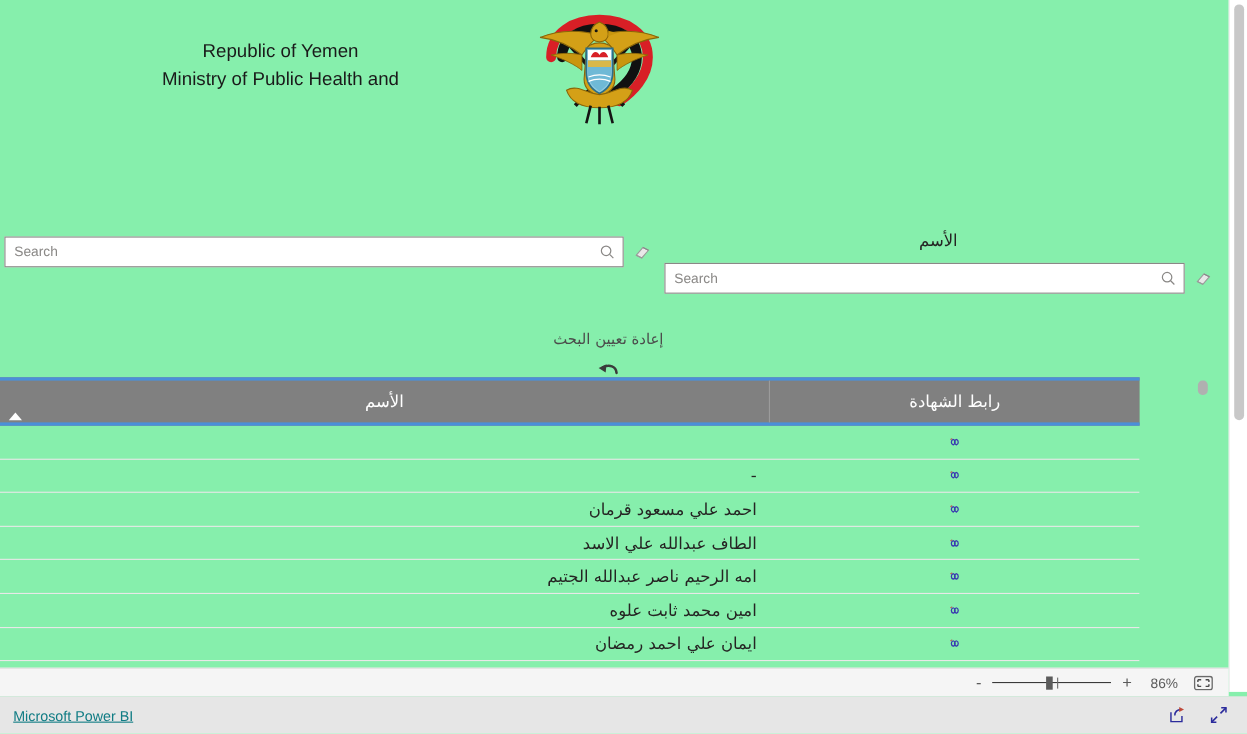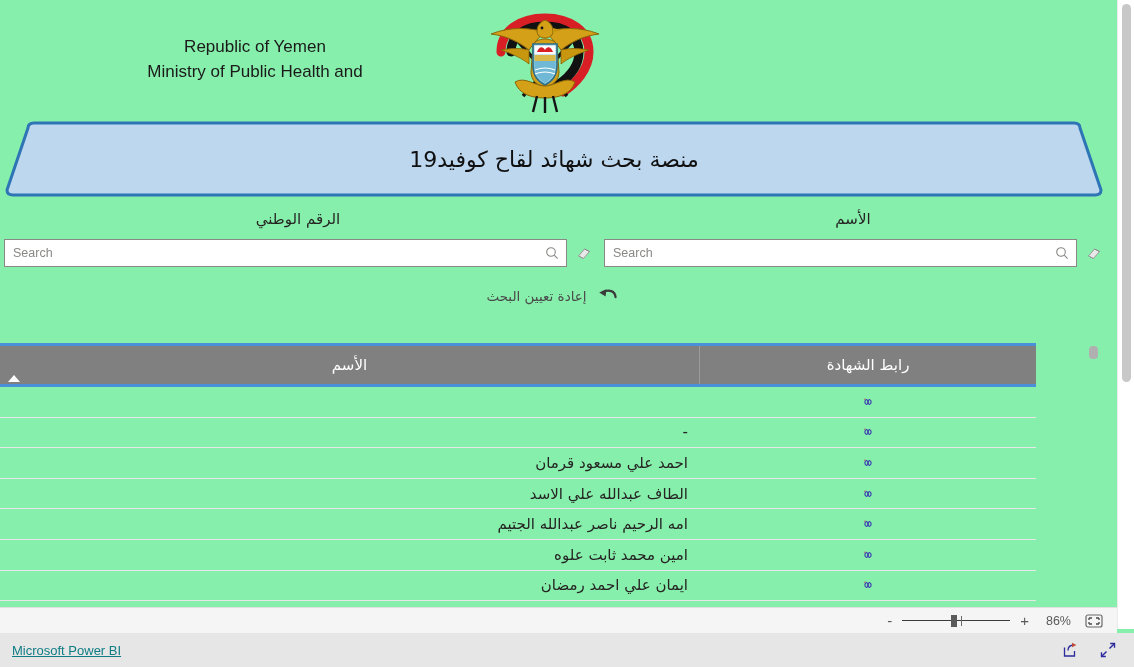--- a/index.html
+++ b/index.html
@@ -140,27 +140,28 @@
     flex: 0 0 17px;
     display: flex;
     align-items: center;
     justify-content: center;
     cursor: pointer;
   }
 
   
   .reset-row {
     position: absolute;
-    left: 0; top: 284px;
+    left: 0; top: 301px;
     width: 1106px;
     display: flex;
     align-items: center;
     justify-content: center;
     gap: 9px;
     cursor: pointer;
+    flex-direction: column;
   }
   .reset-label {
     direction: rtl;
     font-family: "DejaVu Sans", sans-serif;
     font-size: 13.5px;
     color: #4b4b4b;
   }
   .reset-icon { width: 24px; height: 24px; }
 
   
@@ -388,31 +389,24 @@
         <path d="M44 78 C54 72 64 82 74 82 C84 82 94 72 104 78 C100 90 88 94 74 94 C60 94 48 90 44 78 Z" fill="#d4a017" stroke="#8a6508" stroke-width="1"></path>
 
         <path d="M66 92 L62 108 M74 93 L74 109 M82 92 L86 108" stroke="#141414" stroke-width="2.4" fill="none"></path>
       </svg>
     </div>
 
     <div class="hdr-ar">
     </div>
   </div>
 
-  <div class="banner-wrap">
-    <svg class="banner-shape" viewBox="0 0 1100 78" preserveAspectRatio="none">
-      <path d="M24 8 Q24 3 30 3 L1070 3 Q1076 3 1076 8 L1097 70 Q1097 75 1091 75 L9 75 Q3 75 3 70 Z" fill="#bdd7ee" stroke="#2e75b6" stroke-width="3" stroke-linejoin="round"></path>
-    </svg>
-    <div class="banner-text">منصة بحث شهائد لقاح كوفيد19</div>
-  </div>
 
   <div class="search-row">
 
     <div class="search-cell left">
-      <div class="search-label">الرقم الوطني</div>
       <div class="search-inputrow">
         <div class="search-box">
           <input type="text" value="" placeholder="Search" style="">
           <svg class="mag-icon" viewBox="0 0 14 14">
             <circle cx="6" cy="6" r="4.3" fill="none" stroke="#8a8886" stroke-width="1.1"></circle>
             <line x1="9.2" y1="9.2" x2="12.6" y2="12.6" stroke="#8a8886" stroke-width="1.1"></line>
           </svg>
         </div>
         <div class="eraser-btn">
           <svg viewBox="0 0 16 16" width="16" height="16">

